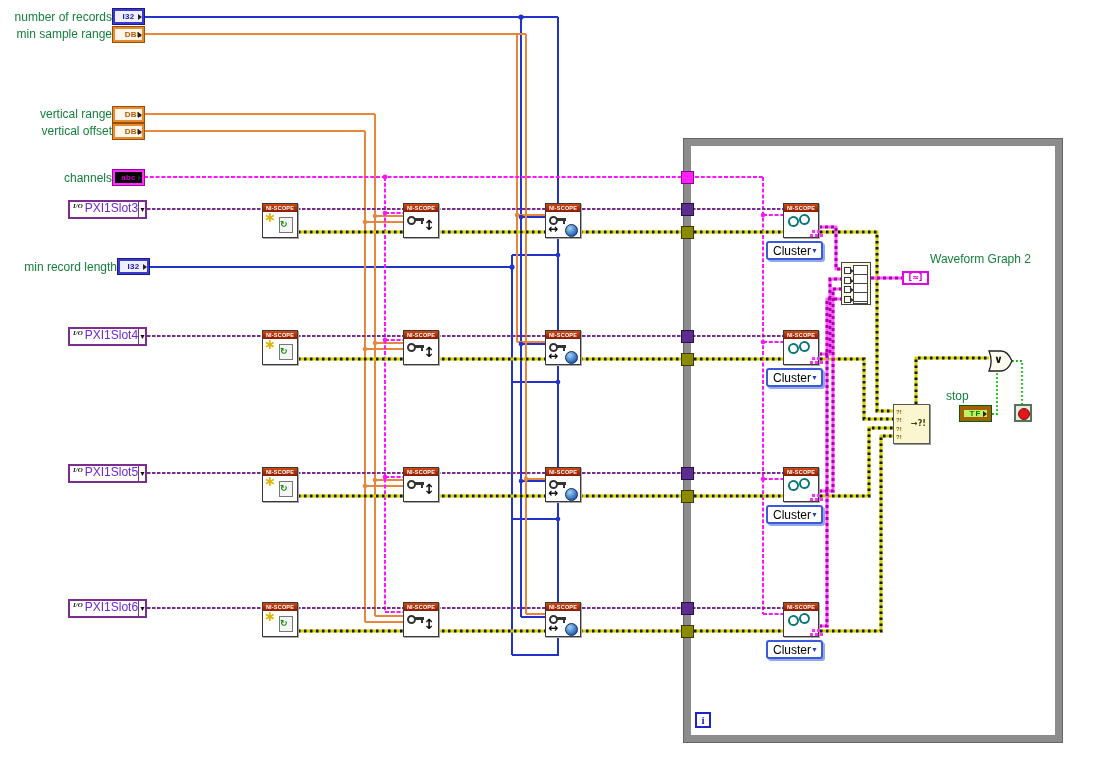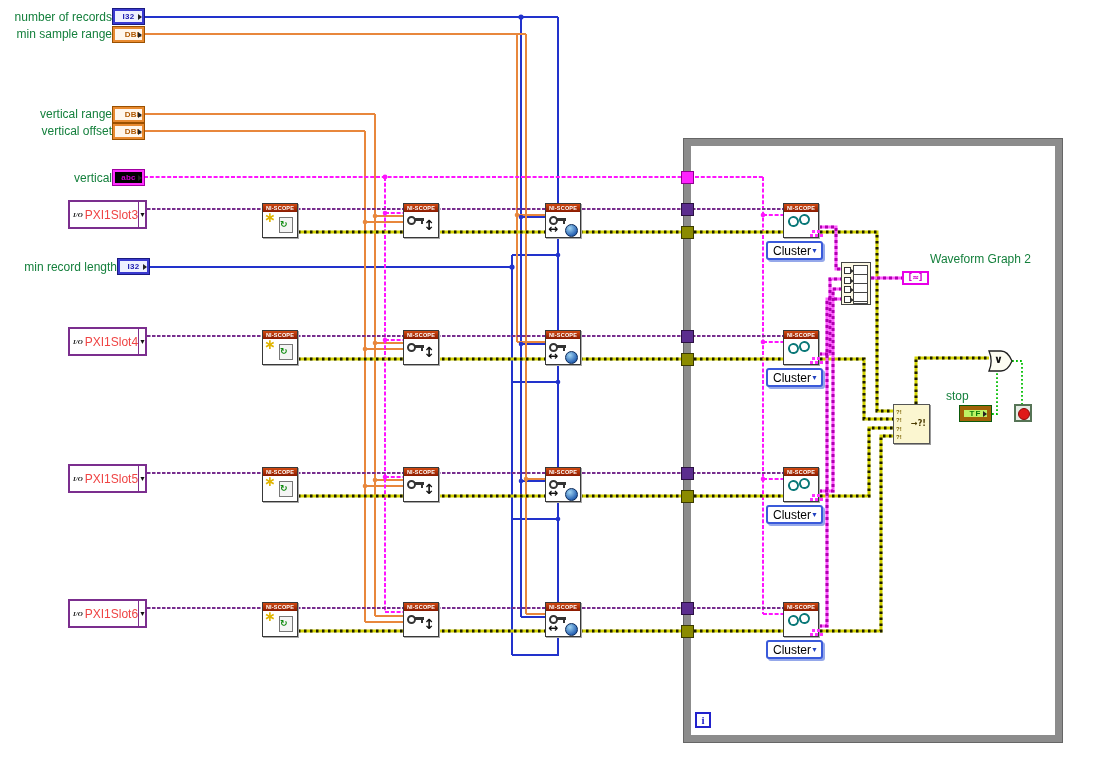--- a/index.html
+++ b/index.html
@@ -16,24 +16,24 @@
         border-left:4px solid #222;border-top:3px solid transparent;border-bottom:3px solid transparent;}
   .term.i32{border:2px solid #3a3ad0;outline:1px solid #1a1a80;background:#eef0ff;}
   .term.i32 .t{color:#1a1ab0;}
   .term.dbl{border:2px solid #e88a30;outline:1px solid #9a5000;background:#fff6ec;justify-content:flex-end;}
   .term.dbl .t{color:#b05800;}
   .term.str{border:2px solid #ff30ff;outline:1px solid #a000a0;background:#000000;}
   .term.str .t{color:#d000d0;}
   .term.tf{border:4px solid #a16207;outline:1px solid #0a5a0a;background:#bef264;}
   .term.tf .t{color:#0a7a0a;letter-spacing:1px;}
   
-  .combo{position:absolute;width:79px;height:29px;box-sizing:border-box;border:2px solid #7b2e8e;
-         background:#fff;display:flex;align-items:center;z-index:6;}
+  .combo{position:absolute;width:79px;height:19px;box-sizing:border-box;border:2px solid #7b2e8e;
+         background:#fff;display:flex;align-items:flex-start;z-index:6;}
   .combo .io{font:italic bold 7px "Liberation Serif",serif;color:#222;padding:0 2px 0 3px;}
-  .combo .ctxt{font:12px "Liberation Sans",sans-serif;color:#ef4444;flex:1;line-height:1;}
+  .combo .ctxt{font:12px "Liberation Sans",sans-serif;color:#6d28d9;flex:1;line-height:1;}
   .combo .dd{width:13px;align-self:stretch;border-left:1px solid #7b2e8e;display:flex;
              align-items:center;justify-content:center;font-size:7px;color:#111;}
   
   .vi{position:absolute;width:36px;height:35px;box-sizing:border-box;background:#fff;
       border:1px solid #383838;box-shadow:1px 1px 0 #aaa;z-index:5;}
   .vi .banner{height:8px;background:linear-gradient(#d24a12,#8a1a00);color:#fff;
       font:bold 5.5px "Liberation Sans",sans-serif;text-align:center;line-height:8px;letter-spacing:.2px;}
   .vi .body{position:relative;height:26px;}
   .star{position:absolute;left:1px;top:-3px;font:bold 14px "DejaVu Sans",sans-serif;color:#e0b400;}
   .page{position:absolute;right:4px;top:5px;width:12px;height:14px;background:#f4f4f4;
@@ -231,21 +231,21 @@
   <div class="tunnel olive" style="left:681px;top:353px"></div>
   <div class="tunnel purple" style="left:681px;top:467px"></div>
   <div class="tunnel olive" style="left:681px;top:490px"></div>
   <div class="tunnel purple" style="left:681px;top:602px"></div>
   <div class="tunnel olive" style="left:681px;top:625px"></div>
 
   <div class="lbl" style="right:988px;top:10px">number of records</div>
   <div class="lbl" style="right:988px;top:27px">min sample range</div>
   <div class="lbl" style="right:988px;top:107px">vertical range</div>
   <div class="lbl" style="right:988px;top:124px">vertical offset</div>
-  <div class="lbl" style="right:988px;top:171px">vertical</div>
+  <div class="lbl" style="right:988px;top:171px">channels</div>
   <div class="lbl" style="right:983px;top:260px">min record length</div>
   <div class="lbl" style="left:930px;top:252px">Waveform Graph 2</div>
   <div class="lbl" style="left:946px;top:389px">stop</div>
 
   <div class="term i32" style="left:113px;top:9px">
     <span class="t">I32</span>
       <span class="oarr"></span>
     </div>
   <div class="term dbl" style="left:113px;top:27px">
     <span class="t">DBL</span>

